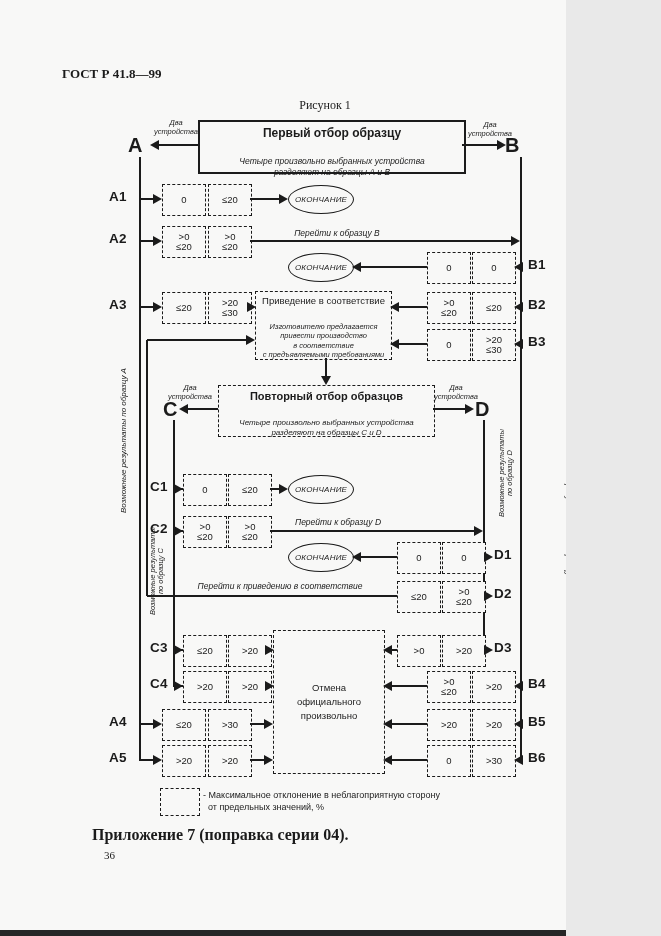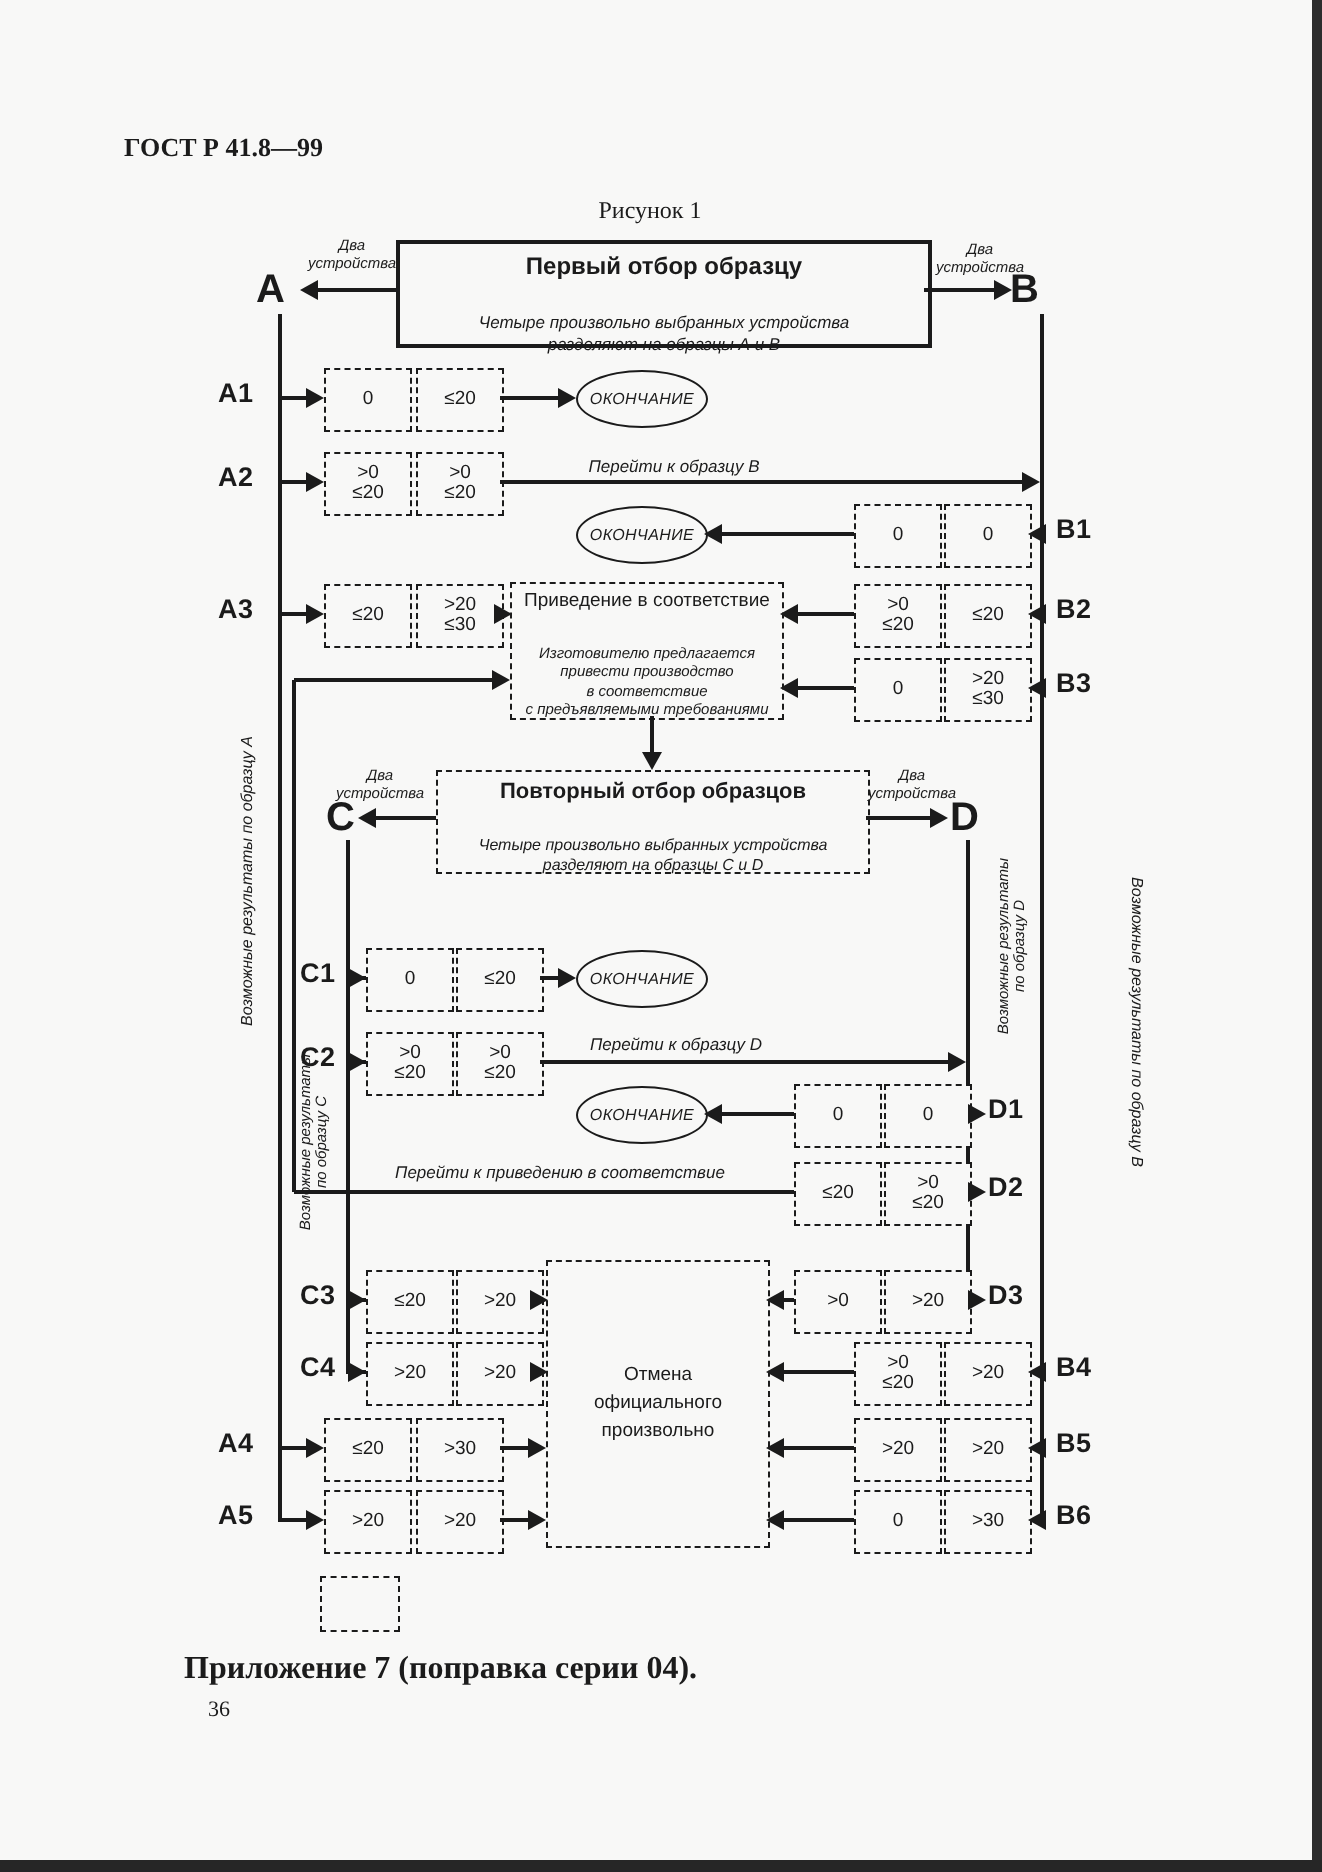--- a/index.html
+++ b/index.html
@@ -1,18 +1,18 @@
 <!DOCTYPE html>
 <html><head>
 <meta charset="utf-8">
 <style>
   :root{ --ink:#1b1b1b; --paper:#f8f8f7; }
   html,body{margin:0;padding:0;}
   body{background:#e9e9e9;font-family:"Liberation Sans",sans-serif;}
-  .page{position:relative;width:661px;height:936px;background:var(--paper);overflow:hidden;color:var(--ink);}
+  .page{position:relative;width:566px;height:936px;background:var(--paper);overflow:hidden;color:var(--ink);}
   .abs{position:absolute;}
   .hl{position:absolute;height:2px;background:var(--ink);}
   .vl{position:absolute;width:2px;background:var(--ink);}
   .tri-r{position:absolute;width:0;height:0;border-top:5px solid transparent;border-bottom:5px solid transparent;border-left:9px solid var(--ink);}
   .tri-l{position:absolute;width:0;height:0;border-top:5px solid transparent;border-bottom:5px solid transparent;border-right:9px solid var(--ink);}
   .tri-d{position:absolute;width:0;height:0;border-left:5px solid transparent;border-right:5px solid transparent;border-top:9px solid var(--ink);}
   .vbox{position:absolute;width:42px;height:30px;border:1.5px dashed var(--ink);background:var(--paper);
         display:flex;align-items:center;justify-content:center;text-align:center;
         font-size:9.5px;line-height:1.08;white-space:pre-line;}
   .rlabel{position:absolute;font-weight:bold;font-size:13.5px;letter-spacing:.3px;}
@@ -240,19 +240,21 @@
   <div class="hl" style="left:250px;top:759px;width:16px;"></div>
   <div class="tri-r" style="left:264px;top:755px;"></div>
   <div class="hl" style="left:385px;top:759px;width:42px;"></div>
   <div class="tri-l" style="left:383px;top:755px;"></div>
   <div class="vbox" style="left:427px;top:745px;">0</div>
   <div class="vbox" style="left:472px;top:745px;">&gt;30</div>
   <div class="tri-l" style="left:514px;top:755px;"></div>
   <div class="rlabel" style="left:528px;top:750px;">B6</div>
 
   <div class="vbox" style="left:160px;top:788px;width:38px;height:26px;"></div>
+  <div class="abs" style="left:203px;top:789px;font-size:9px;line-height:1.35;white-space:pre;">- Максимальное отклонение в неблагоприятную сторону
+  от предельных значений, %</div>
 
   <div class="abs serif" style="left:92px;top:826px;font-size:16px;font-weight:bold;">Приложение 7 (поправка серии 04).</div>
   <div class="abs serif" style="left:64px;top:849px;font-size:11px;margin-left:40px;">36</div>
 
   <div class="abs" style="left:656px;top:0;width:5px;height:936px;background:#2d2d2d;"></div>
   <div class="abs" style="left:0;top:930px;width:661px;height:6px;background:#262626;"></div>
 </div>
 
 </body></html>

